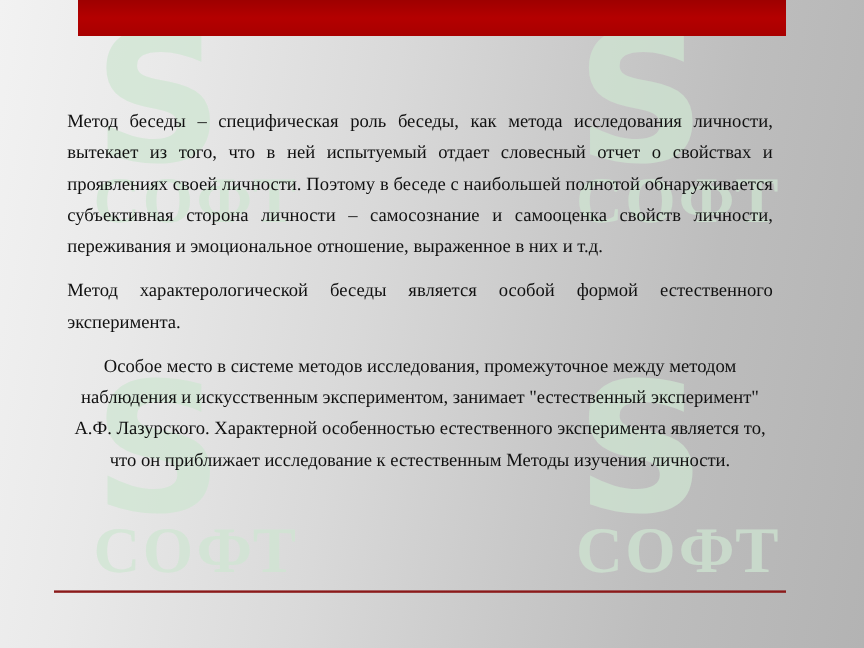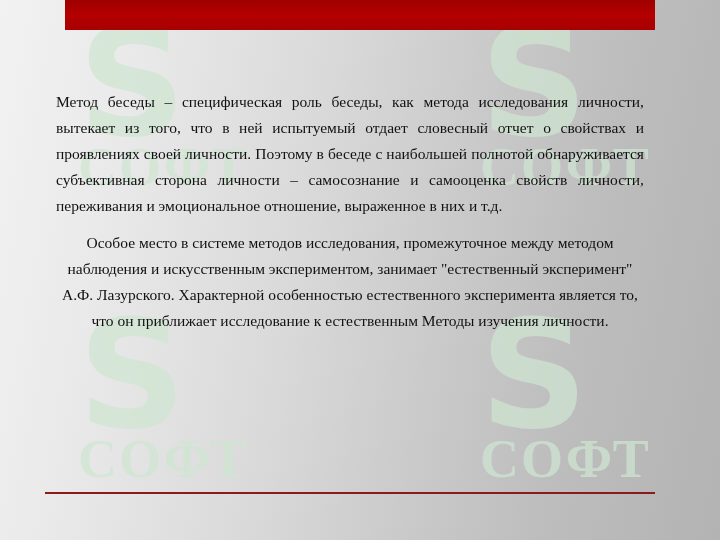--- a/index.html
+++ b/index.html
@@ -135,17 +135,18 @@
       <span class="wm-t">СОФТ</span>
     </div>
   </div>
 
   <div class="title-bar">
     <div class="title-text"></div>
   </div>
 
   <div class="content">
     <p>Метод беседы – специфическая роль беседы, как метода исследования личности, вытекает из того, что в ней испытуемый отдает словесный отчет о свойствах и проявлениях своей личности. Поэтому в беседе с наибольшей полнотой обнаруживается субъективная сторона личности – самосознание и самооценка свойств личности, переживания и эмоциональное отношение, выраженное в них и т.д.</p>
+    <p>Метод характерологической беседы является особой формой естественного эксперимента.</p>
     <p>Особое место в системе методов исследования, промежуточное между методом наблюдения и искусственным экспериментом, занимает "естественный эксперимент" А.Ф. Лазурского. Характерной особенностью естественного эксперимента является то, что он приближает исследование к естественным Методы изучения личности.</p>
   </div>
 
   <div class="bottom-rule"></div>
 </div>
 
 </body></html>

